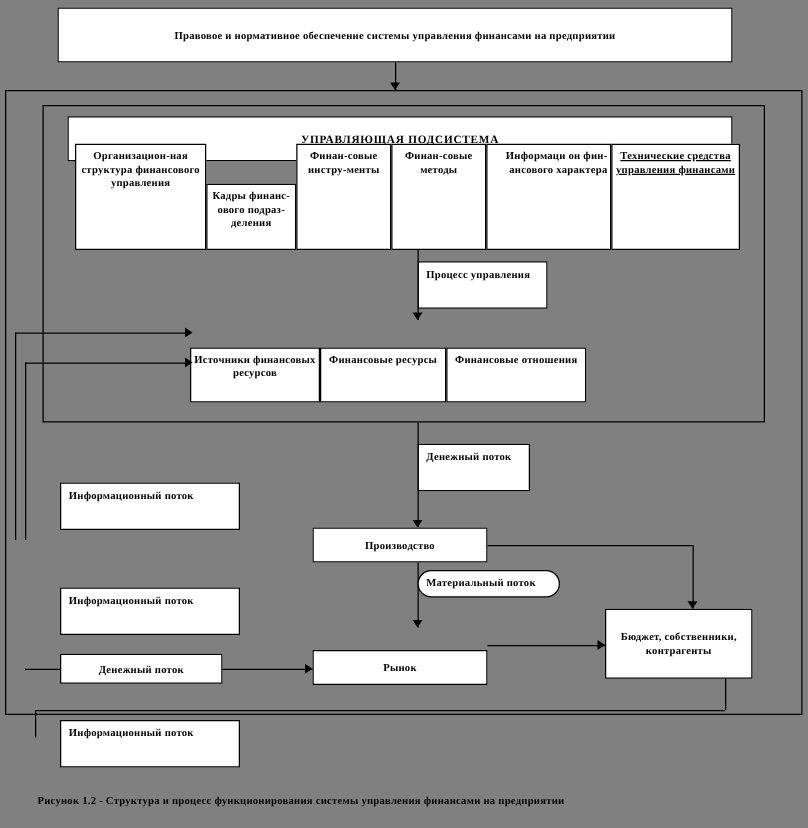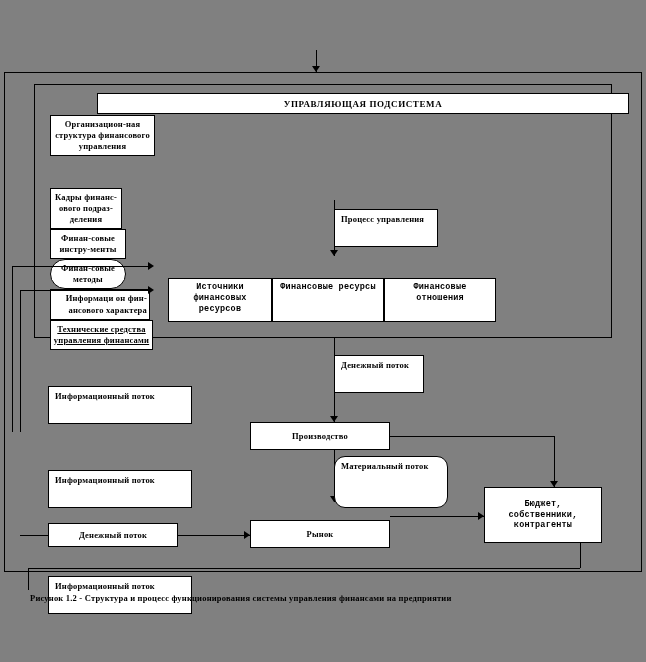--- a/index.html
+++ b/index.html
@@ -107,48 +107,49 @@
     line-height: 1.3;
     letter-spacing: 0.2px;
     color: #000;
   }
 </style>
 </head>
 <body>
 
 <div class="canvas">
 
+  <div class="box" style="left:46px; top:6px; width:540px; height:44px;">Правовое  и  нормативное   обеспечение  системы  управления   финансами  на  предприятии</div>
 
   <div class="vline" style="left:316px; top:50px; height:22px;"></div>
   <div class="arrow-down" style="left:312px; top:66px;"></div>
 
   <div class="frame" style="left:4px; top:72px; width:638px; height:500px;"></div>
 
   <div class="frame" style="left:34px; top:84px; width:578px; height:254px;"></div>
 
-  <div class="titlebar" style="left:54px; top:93px; width:532px; height:21px;margin-left:43px;">УПРАВЛЯЮЩАЯ  ПОДСИСТЕМА</div>
-
-  <div class="cellrow" style="left:50px; top:115px; width:532px; height:85px;flex-direction:column;">
+  <div class="titlebar" style="left:54px; top:93px; width:532px; height:36px;">УПРАВЛЯЮЩАЯ  ПОДСИСТЕМА</div>
+
+  <div class="cellrow" style="left:60px; top:115px; width:532px; height:85px;">
     <div class="cell" style="width:105px;">Организацион-ная структура финансового управления</div>
     <div class="cell" style="width:72px;margin-top:32px;">Кадры финанс-ового подраз-деления</div>
     <div class="cell" style="width:76px;">Финан-совые инстру-менты</div>
-    <div class="cell" style="width:76px;border-radius:24px;">Финан-совые методы</div>
+    <div class="cell" style="width:76px;">Финан-совые методы</div>
     <div class="cell" style="width:100px;text-align:right;">Информаци он фин-ансового характера</div>
     <div class="cell" style="width:103px;text-decoration:underline;">Технические средства управления финансами</div>
   </div>
 
   <div class="box tl" style="left:334px; top:209px; width:104px; height:38px; padding:4px 6px;">Процесс управления</div>
 
   <div class="vline" style="left:334px; top:200px; height:56px;"></div>
   <div class="arrow-down" style="left:330px; top:250px;"></div>
 
 
-  <div class="cellrow" style="left:168px; top:278px; width:328px; height:44px;font-family:Liberation Mono, monospace;">
+  <div class="cellrow" style="left:152px; top:278px; width:328px; height:44px;">
     <div class="cell" style="width:104px;">Источники финансовых ресурсов</div>
-    <div class="cell" style="width:112px;">Финансовые ресурсы</div>
+    <div class="cell" style="width:101px;">Финансовые ресурсы</div>
     <div class="cell" style="width:112px;">Финансовые отношения</div>
   </div>
 
   <div class="vline" style="left:12px; top:266px; height:166px;"></div>
   <div class="hline" style="left:12px; top:266px; width:138px;"></div>
   <div class="arrow-right" style="left:148px; top:262px;"></div>
 
   <div class="vline" style="left:20px; top:290px; height:142px;"></div>
   <div class="hline" style="left:20px; top:290px; width:130px;"></div>
   <div class="arrow-right" style="left:148px; top:286px;"></div>
@@ -158,42 +159,42 @@
   <div class="vline" style="left:334px; top:338px; height:84px;"></div>
   <div class="arrow-down" style="left:330px; top:416px;"></div>
 
   <div class="box tl" style="left:48px; top:386px; width:144px; height:38px; padding:4px 6px;">Информационный поток</div>
 
   <div class="box" style="left:250px; top:422px; width:140px; height:28px;">Производство</div>
 
   <div class="vline" style="left:334px; top:450px; height:52px;"></div>
   <div class="arrow-down" style="left:330px; top:496px;"></div>
 
-  <div class="box tl" style="left:334px; top:456px; width:114px; height:52px; padding:4px 6px;border-radius:11px;">Материальный поток</div>
+  <div class="box tl" style="left:334px; top:456px; width:114px; height:22px; padding:4px 6px;border-radius:11px;">Материальный поток</div>
 
   <div class="box tl" style="left:48px; top:470px; width:144px; height:38px; padding:4px 6px;">Информационный поток</div>
 
   <div class="box" style="left:250px; top:520px; width:140px; height:28px;">Рынок</div>
 
   <div class="box" style="left:48px; top:523px; width:130px; height:24px;">Денежный поток</div>
 
-  <div class="box" style="left:484px; top:487px; width:118px; height:56px;font-family:Liberation Mono, monospace;">Бюджет, собственники, контрагенты</div>
+  <div class="box" style="left:484px; top:487px; width:118px; height:56px;">Бюджет, собственники, контрагенты</div>
 
   <div class="hline" style="left:390px; top:436px; width:164px;"></div>
   <div class="vline" style="left:554px; top:436px; height:51px;"></div>
   <div class="arrow-down" style="left:550px; top:481px;"></div>
 
   <div class="hline" style="left:390px; top:516px; width:94px;"></div>
   <div class="arrow-right" style="left:478px; top:512px;"></div>
 
   <div class="hline" style="left:20px; top:535px; width:28px;"></div>
   <div class="hline" style="left:178px; top:535px; width:72px;"></div>
   <div class="arrow-right" style="left:244px; top:531px;"></div>
 
   <div class="vline" style="left:580px; top:543px; height:25px;"></div>
   <div class="hline" style="left:28px; top:568px; width:552px;"></div>
   <div class="vline" style="left:28px; top:568px; height:22px;"></div>
 
   <div class="box tl" style="left:48px; top:576px; width:144px; height:38px; padding:4px 6px;">Информационный поток</div>
 
-  <div class="caption" style="left:30px; top:592px; width:590px;">Рисунок  1.2 - Структура  и процесс  функционирования  системы управления  финансами  на предприятии</div>
+  <div class="caption" style="left:30px; top:634px; width:590px;">Рисунок  1.2 - Структура  и процесс  функционирования  системы управления  финансами  на предприятии</div>
 
 </div>
 
 </body></html>

